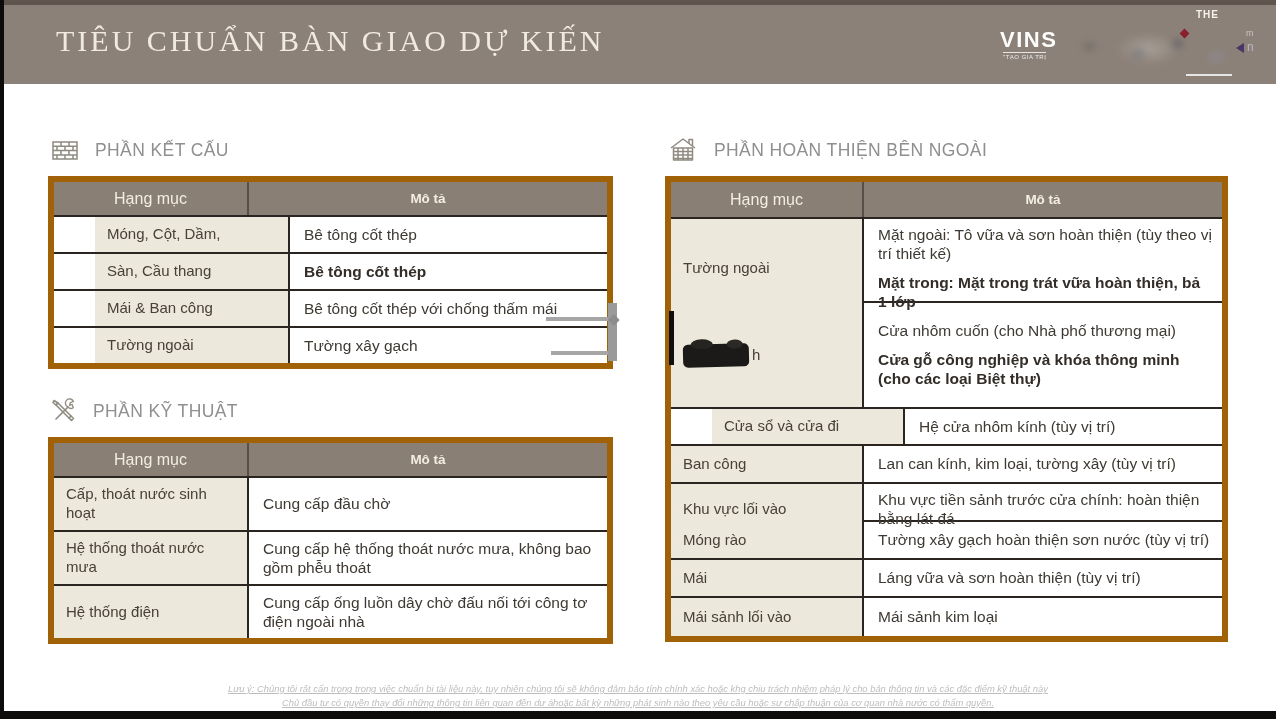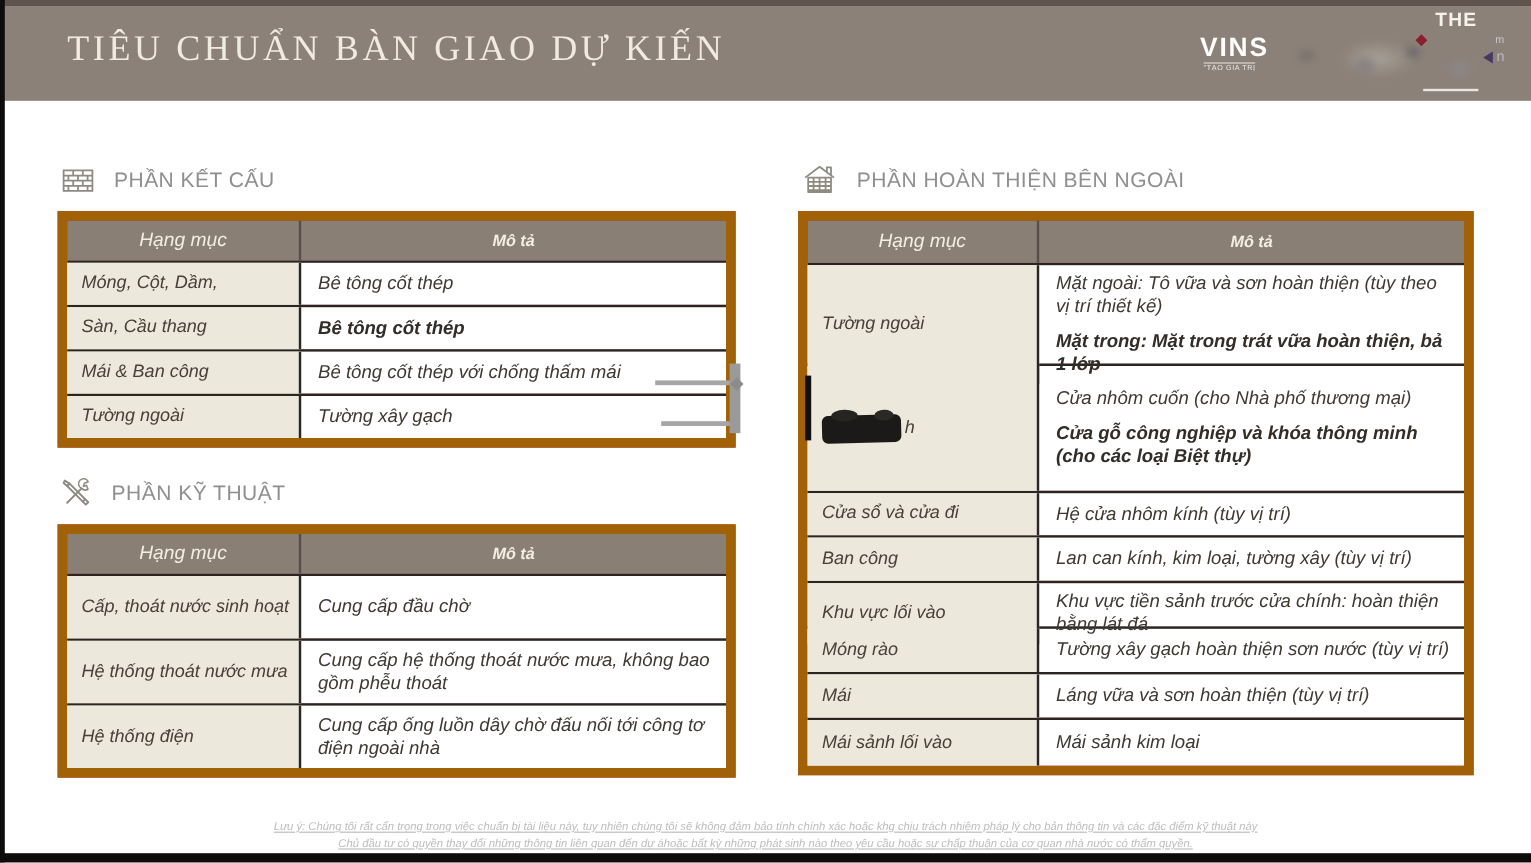--- a/index.html
+++ b/index.html
@@ -22,58 +22,58 @@
   .logo-tagline{position:absolute;left:1003px;top:52px;color:rgba(255,255,255,.85);font-size:6px;
         letter-spacing:.5px;border-top:1px solid rgba(255,255,255,.8);padding-top:1px;}
   .logo-blur{position:absolute;left:1050px;top:22px;width:196px;height:54px;filter:blur(3px);
         background:
           radial-gradient(14px 10px at 20% 45%, #6d6a66 0%, rgba(109,106,102,0) 70%),
           radial-gradient(16px 12px at 45% 60%, #7d7a80 0%, rgba(125,122,128,0) 70%),
           radial-gradient(12px 10px at 65% 40%, #5f5c66 0%, rgba(95,92,102,0) 70%),
           radial-gradient(18px 12px at 85% 65%, #8d8a92 0%, rgba(141,138,146,0) 70%),
           radial-gradient(40px 20px at 50% 50%, #aaa49b 0%, rgba(170,164,155,0) 80%);
         opacity:.9;}
-  .the-label{position:absolute;left:1196px;top:9px;color:#f5f2ec;font-size:16px;font-weight:700;
+  .the-label{position:absolute;left:1196px;top:9px;color:#f5f2ec;font-size:10px;font-weight:700;
         letter-spacing:1px;}
   .red-diamond{position:absolute;left:1181px;top:30px;width:7px;height:7px;background:#8a1f2d;
         transform:rotate(45deg);}
   .purple-arrow{position:absolute;left:1236px;top:43px;width:0;height:0;
         border-top:5px solid transparent;border-bottom:5px solid transparent;
         border-right:8px solid #463763;}
   .wm-frag-a{position:absolute;left:1246px;top:28px;color:rgba(210,208,216,.85);font-size:9px;}
   .wm-frag-b{position:absolute;left:1247px;top:40px;color:rgba(190,190,200,.9);font-size:12px;}
   .logo-underline{position:absolute;left:1186px;top:74px;width:46px;height:2px;
         background:rgba(255,255,255,.8);}
 
   
   .col{position:absolute;}
   .sec-head{position:absolute;display:flex;align-items:center;gap:15px;height:32px;}
   .sec-title{color:#8f8f8f;font-size:17.5px;letter-spacing:.4px;white-space:nowrap;}
   .sec-icon svg{display:block;}
 
   
-  .tbl{position:absolute;border:8px solid #a16207;box-sizing:border-box;background:#b91c1c;font-style:italic;}
+  .tbl{position:absolute;border:6px solid #a16207;box-sizing:border-box;background:#5eead4;}
   .trow,.thead{display:grid;box-sizing:border-box;}
   .tbl-left .trow,.tbl-left .thead{grid-template-columns:195px 1fr;}
   .tbl-right .trow,.tbl-right .thead{grid-template-columns:193px 1fr;}
   .thead{background:#8a7f75;}
   .th-item{display:flex;align-items:center;justify-content:center;color:#f3eee1;font-size:16px;
         border-right:2px solid #57504a;box-sizing:border-box;}
   .th-desc{display:flex;align-items:center;justify-content:center;color:#f3eee1;font-size:13.5px;
         font-weight:700;}
   .trow{border-top:2px solid #2a2521;background:#fff;}
   .cell-item{background:#ece8db;border-right:2px solid #2a2521;box-sizing:border-box;
         display:flex;align-items:center;padding:5px 8px 5px 12px;color:#474139;font-size:15px;
         line-height:1.25;position:relative;}
   .cell-desc{display:flex;flex-direction:column;justify-content:center;gap:9px;
         padding:6px 10px 6px 14px;color:#3e3933;font-size:15.5px;line-height:1.25;}
   .bold{font-weight:700;color:#322d28;}
 
   
-  .h33{height:33px;} .h35{height:35px;} .h37{height:37px;} .h38{height:38px;} .h40{height:40px;}
+  .h33{height:33px;} .h35{height:35px;} .h37{height:37px;padding-left:41px;} .h38{height:38px;} .h40{height:40px;}
   .h54{height:54px;} .h84{height:84px;} .h106{height:106px;}
 
   
   .redact-tick{position:absolute;left:-2px;top:8px;width:5px;height:54px;background:#100f0e;}
   .redact-blob{position:relative;width:66px;height:23px;background:#1b1a18;border-radius:5px;
         transform:rotate(-1.5deg);}
   .redact-blob::before{content:"";position:absolute;left:8px;top:-5px;width:22px;height:10px;
         background:#262420;border-radius:50%;}
   .redact-blob::after{content:"";position:absolute;right:6px;top:-4px;width:16px;height:9px;
         background:#2b2926;border-radius:50%;}

